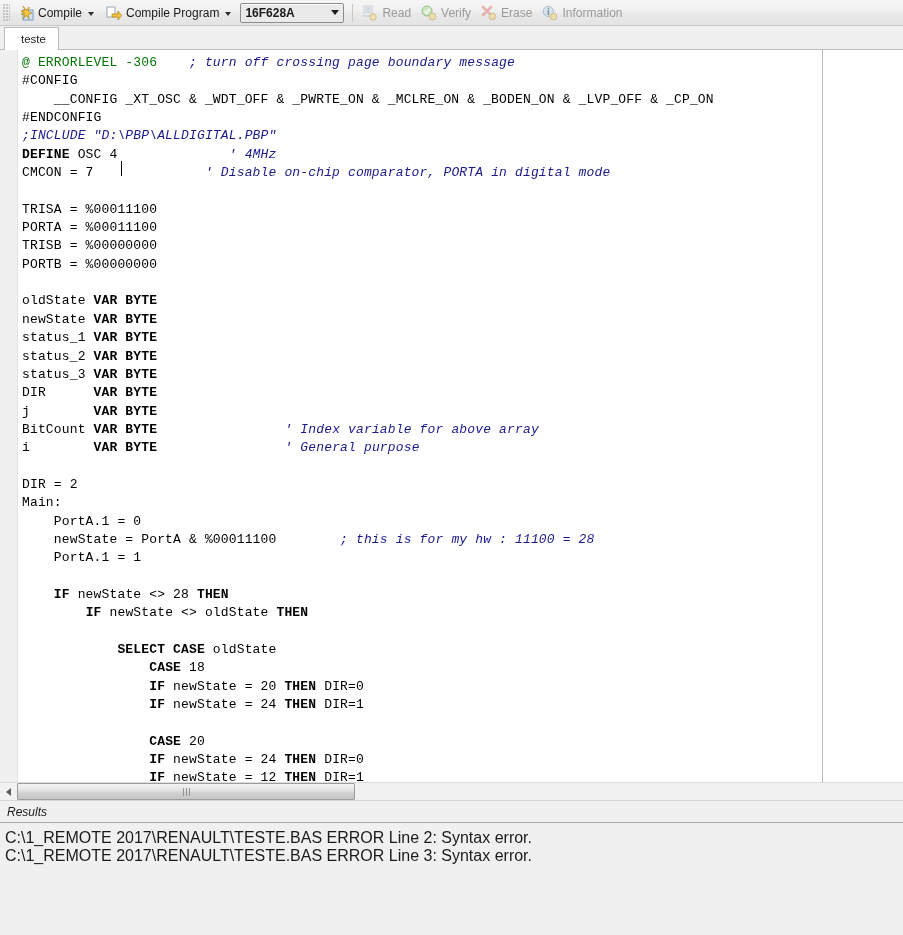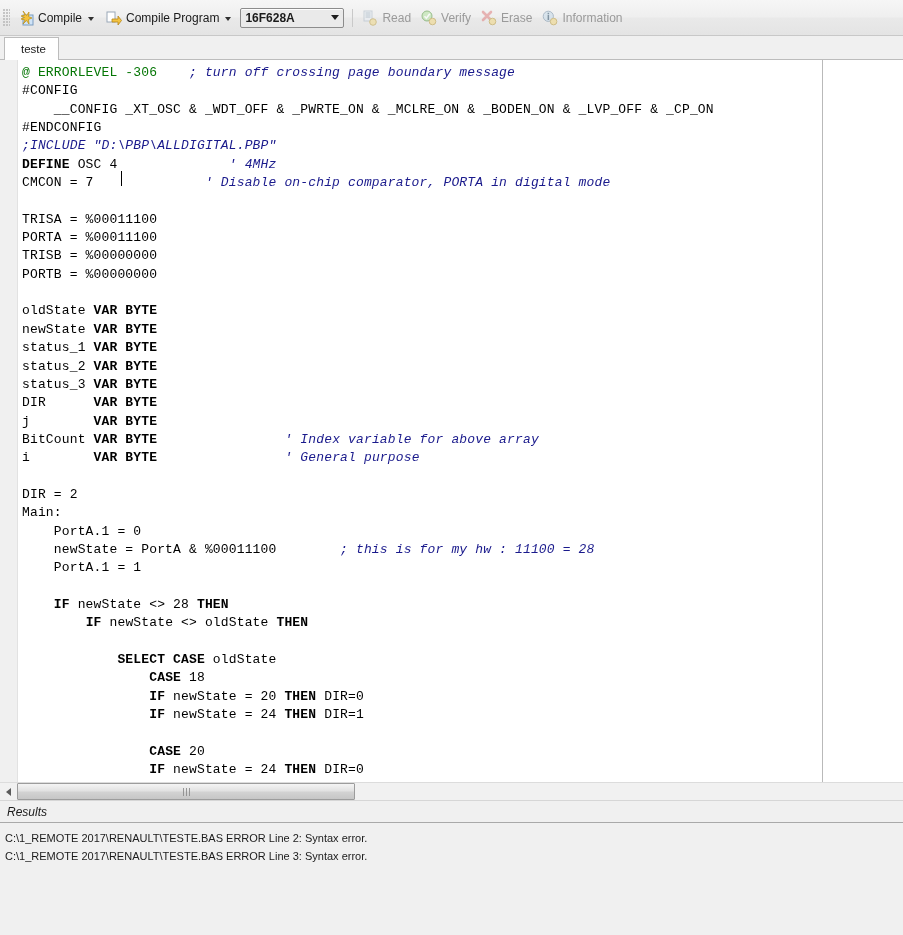--- a/index.html
+++ b/index.html
@@ -14,21 +14,21 @@
   }
   #app {
     width: 903px; height: 935px;
     position: relative;
     display: flex; flex-direction: column;
     background: #f0f0f0;
   }
 
   
   .toolbar {
-    height: 36px; min-height: 26px;
+    height: 26px; min-height: 26px;
     background: linear-gradient(to bottom, #f6f6f6 0%, #efefef 48%, #e9e9e9 52%, #e4e4e4 100%);
     border-bottom: 1px solid #c8c8c8;
     display: flex; align-items: center;
     padding-left: 2px;
     font-size: 12px;
     color: #1b1b1b;
     position: relative;
   }
   .grip {
     width: 7px; height: 18px;
@@ -222,21 +222,21 @@
     color: #1b1b1b;
     font-style: italic;
   }
   .results-body {
     height: 112px; min-height: 112px;
     background: #f0f0f0;
     padding: 6px 0 0 5px;
     overflow: hidden;
   }
   .results-body .row {
-    font-size: 11px;
+    font-size: 16px;
     color: #1b1b1b;
     line-height: 18px;
     white-space: nowrap;
     cursor: default;
   }
 </style>
 </head>
 <body>
 
 <div id="app">

